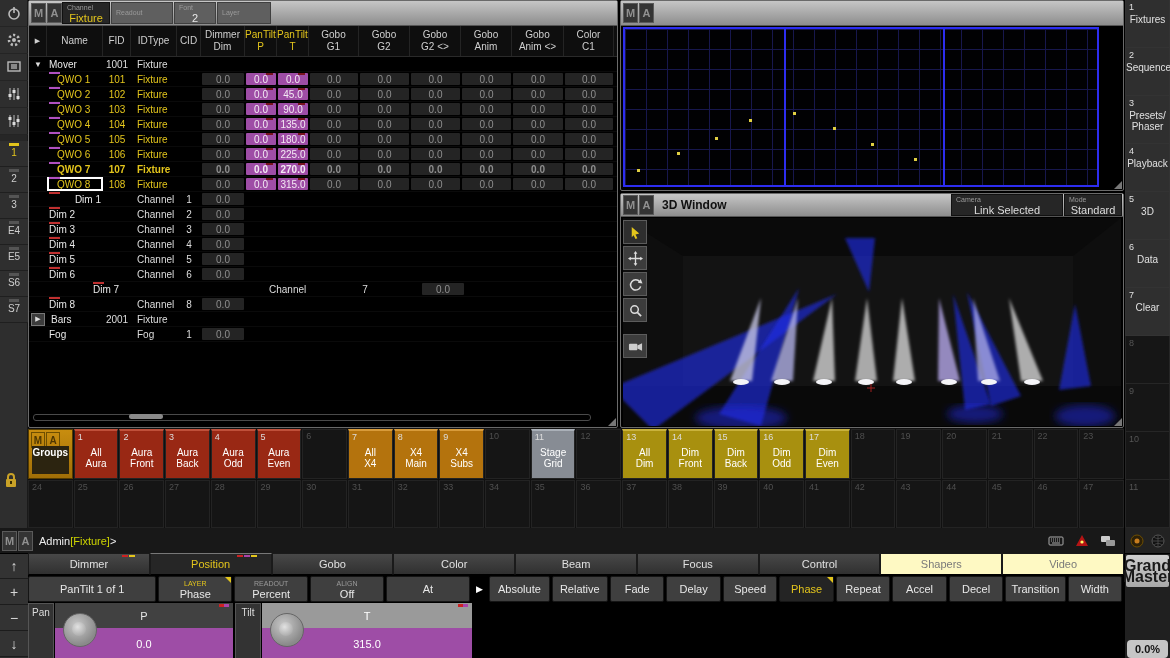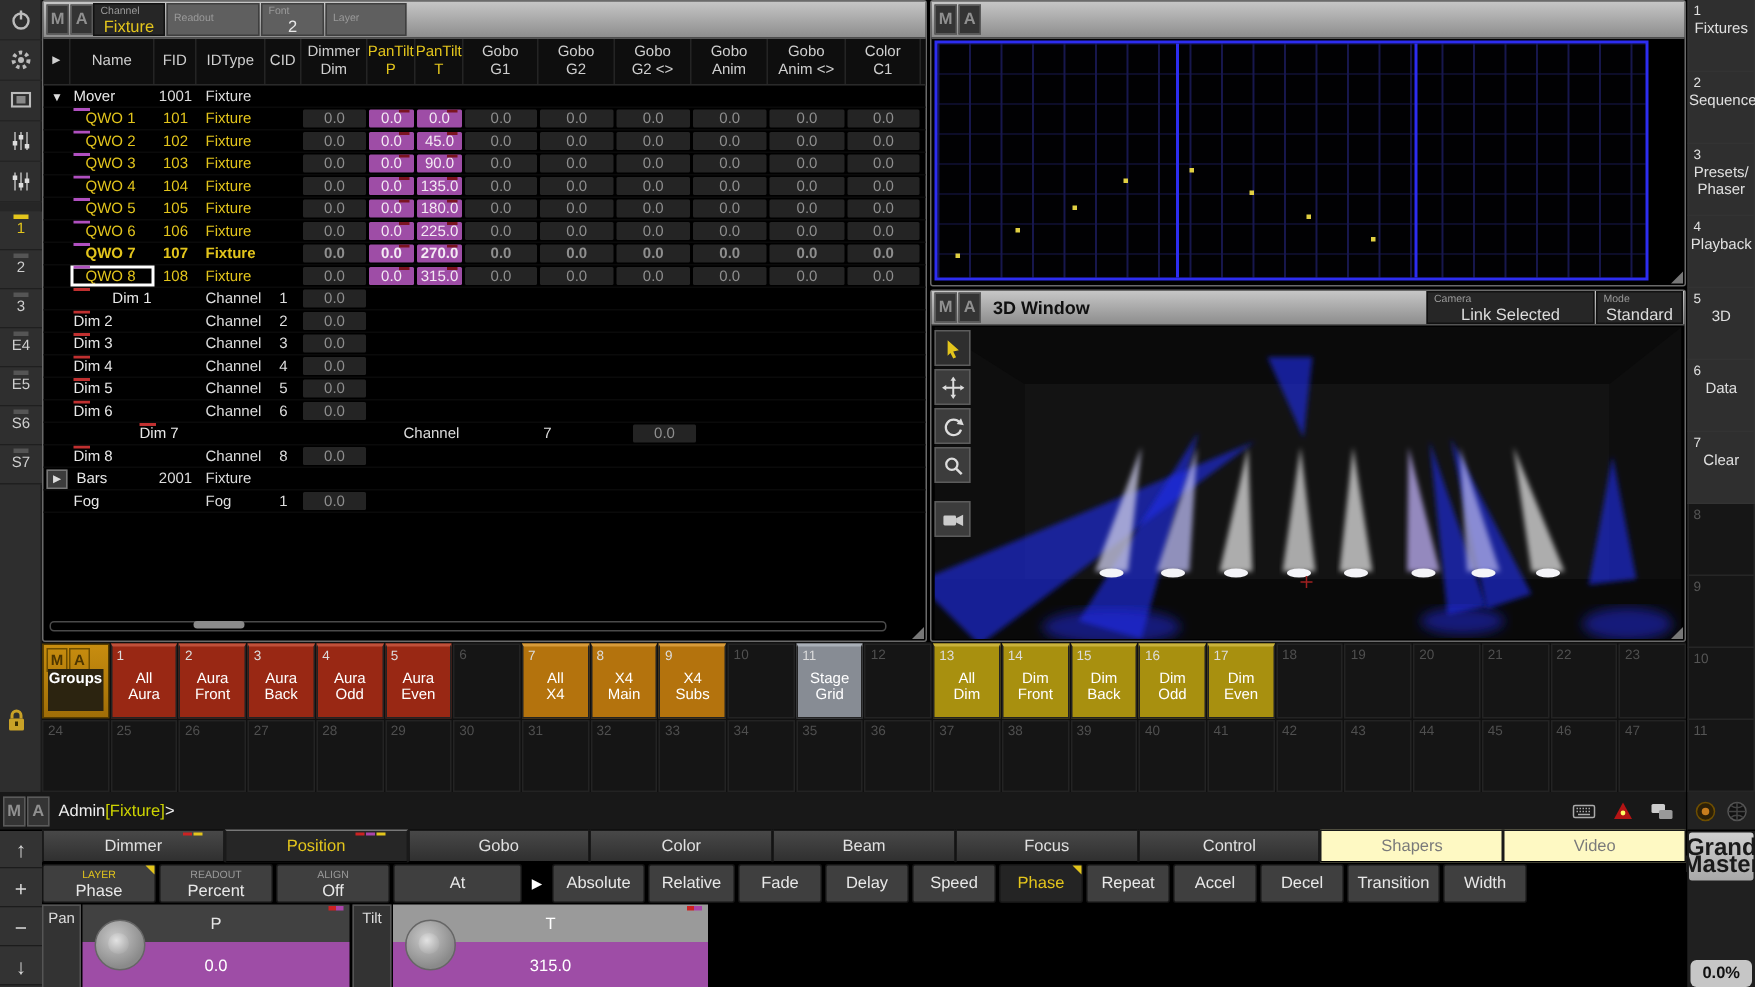--- a/index.html
+++ b/index.html
@@ -1062,20 +1062,23 @@
         </span></div>
       <div class="tab">Gobo</div>
       <div class="tab">Color</div>
       <div class="tab">Beam</div>
       <div class="tab">Focus</div>
       <div class="tab">Control</div>
       <div class="tab disabled">Shapers</div>
       <div class="tab disabled">Video</div>
     </div>
   <div id="tools">
+      <div class="tool" style="width: 132px;">
+        <span>PanTilt 1 of 1</span>
+      </div>
       <div class="tool corner" style="width: 76px;">
         <span class="sm yel">LAYER</span>
         <span>Phase</span>
       </div>
       <div class="tool" style="width: 76px;">
         <span class="sm">READOUT</span>
         <span>Percent</span>
       </div>
       <div class="tool" style="width: 76px;">
         <span class="sm">ALIGN</span>

